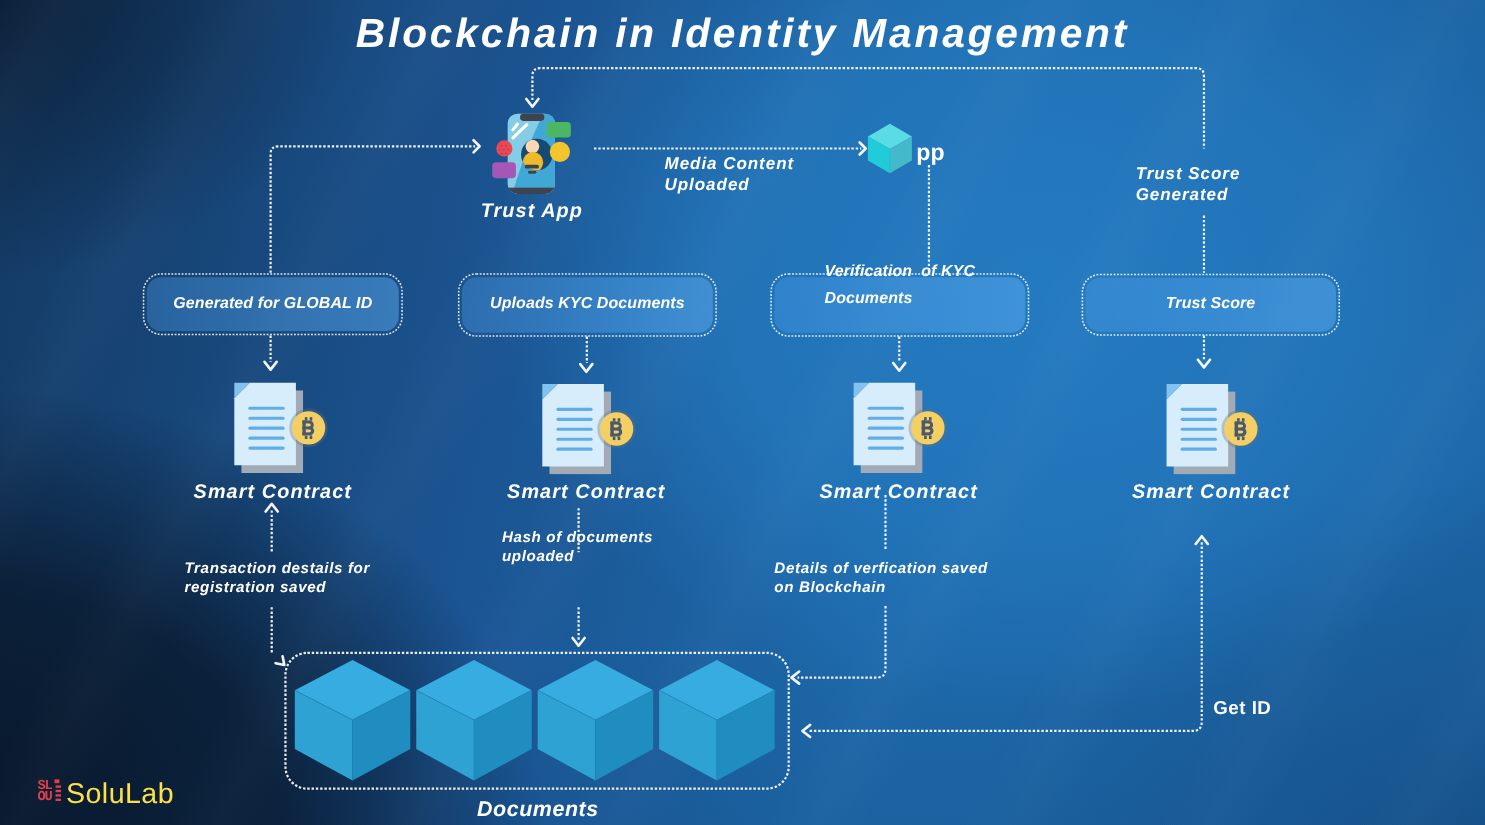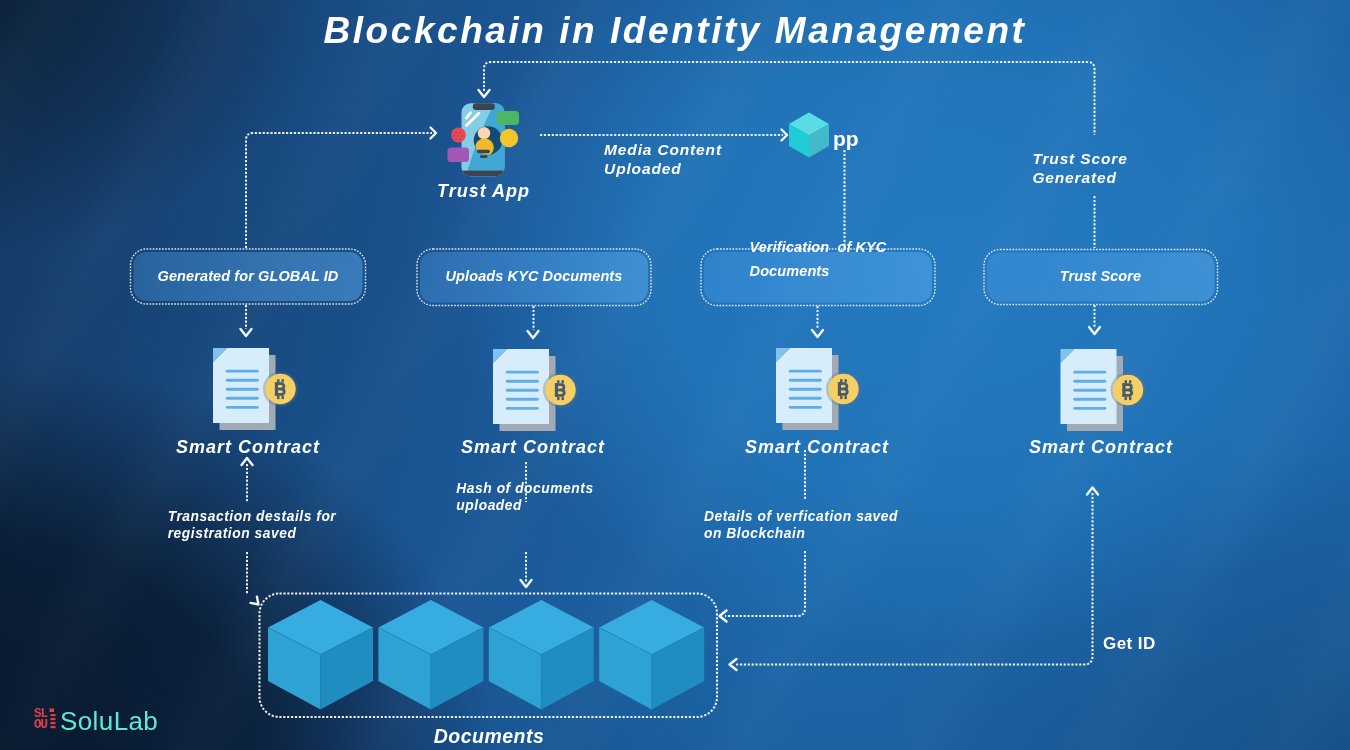--- a/index.html
+++ b/index.html
@@ -17,21 +17,21 @@
     radial-gradient(750px 520px at 101% 103%, rgba(10,40,80,0.32) 0%, rgba(10,40,80,0) 65%),
     linear-gradient(100deg, #143a64 0%, #1b5593 35%, #1d68a9 60%, #1c65a6 100%);
 }
 .t{position:absolute;color:#fff;font-weight:bold;white-space:nowrap;filter:opacity(0.999);}
 .ctr{transform:translateX(-50%);font-style:italic;}
 #title{left:675px;top:9.5px;font-size:37px;letter-spacing:2.55px;}
 .lbl{font-size:18px;letter-spacing:1.0px;}
 .small{font-size:15.5px;line-height:18.8px;letter-spacing:0.85px;}
 .cap{font-size:13.8px;line-height:17px;letter-spacing:0.55px;}
 .btntxt{font-size:14.5px;line-height:24px;letter-spacing:0.1px;}
-#solulab{position:absolute;left:60px;top:705.5px;color:#5eead4;font-weight:normal;font-size:26px;letter-spacing:0.4px;}
+#solulab{position:absolute;left:60px;top:705.5px;color:#fde047;font-weight:normal;font-size:26px;letter-spacing:0.4px;}
 </style>
 </head>
 <body>
 <svg width="1350" height="750" viewBox="0 0 1350 750" style="position:absolute;left:0;top:0">
   <defs>
     <linearGradient id="bfill" x1="0" y1="0" x2="1" y2="0">
       <stop offset="0" stop-color="rgb(74,160,238)" stop-opacity="0.34"></stop>
       <stop offset="1" stop-color="rgb(94,175,243)" stop-opacity="0.47"></stop>
     </linearGradient>
   </defs>

